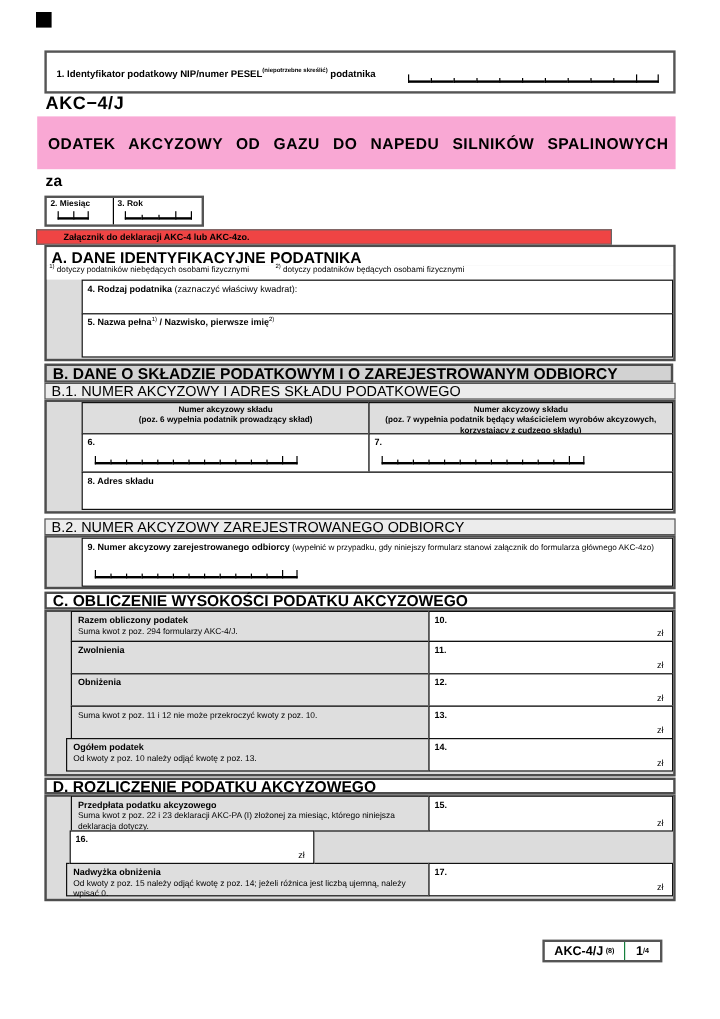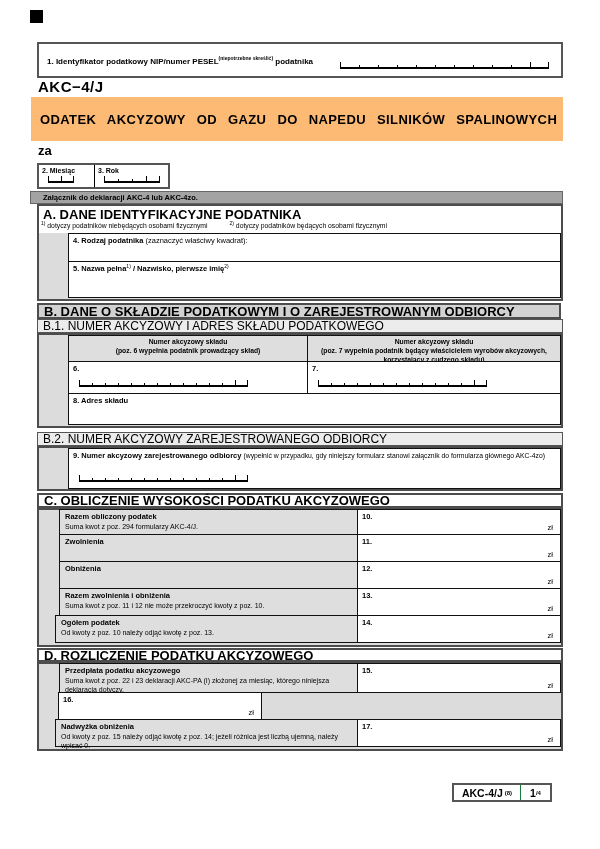--- a/index.html
+++ b/index.html
@@ -35,22 +35,22 @@
 
   #za { left:38px; top:143px; font-size:13px; font-weight:bold; }
 
   #period-box { left:37px; top:163px; width:133px; height:26px; border:2px solid #555; background:#fff; display:flex; }
   .pcell { position:relative; height:100%; }
   .pcell .plab { font-size:7px; font-weight:bold; padding:2px 0 0 3px; display:block; }
   #pcell-month { width:56px; border-right:1px solid #000; }
   #pcell-year { flex:1; }
   .pcomb { position:absolute; bottom:4px; left:9px; }
 
-  #attachment-bar { left:30px; top:191px; width:533px; height:13px; background:#a3a3a3; border:1px solid #666;
-    display:flex; align-items:center; padding-left:12px; font-size:7.5px; font-weight:bold; }
+  #attachment-bar { left:30px; top:191px; width:480px; height:13px; background:#ef4444; border:1px solid #666;
+    display:flex; align-items:center; padding-left:22px; font-size:7.5px; font-weight:bold; }
 
   
   .outer { border:2px solid #4d4d4d; background:#dcdcdc; }
   .bar { border:2px solid #4d4d4d; display:flex; align-items:center; padding-left:5px; }
   .bar.big { font-size:13px; font-weight:bold; }
   .bar.sub { font-size:12px; font-weight:normal; border-width:1px; border-color:#555; }
   .whitebox { background:#fff; border:1px solid #111; position:relative; }
   .flab { font-size:7.5px; }
   .flab b { font-weight:bold; }
 
@@ -129,21 +129,21 @@
       <i></i>
       <i></i>
       <i></i>
       <i></i>
       <i></i>
     </div>
 </div>
 
 <div id="form-code" class="abs">AKC−4/J</div>
 
-<div id="title-band" class="abs" style="background:#fdba74;">
+<div id="title-band" class="abs" style="background:#f9a8d4;">
   <span>ODATEK AKCYZOWY OD GAZU DO NAPEDU SILNIKÓW SPALINOWYCH</span>
 </div>
 
 <div id="za" class="abs">za</div>
 
 <div id="period-box" class="abs">
   <div class="pcell" id="pcell-month">
     <span class="plab">2. Miesiąc</span>
     <div class="pcomb comb c13">
         <i></i>
@@ -275,21 +275,20 @@
         <div class="rtitle">Obniżenia</div>
         <div class="rsub"></div>
       </div>
     <div class="rvalue">
         <span class="rnum">12.</span>
         <span class="rzl">zł</span>
       </div>
   </div>
   <div class="crow ml-deep" style="height:28px;">
     <div class="rlabel">
-        <div class="rtitle">Razem zwolnienia i obniżenia</div>
         <div class="rsub">Suma kwot z poz. 11 i 12 nie może przekroczyć kwoty z poz. 10.</div>
       </div>
     <div class="rvalue">
         <span class="rnum">13.</span>
         <span class="rzl">zł</span>
       </div>
   </div>
   <div class="crow ml-shallow" style="height:28px;">
     <div class="rlabel">
         <div class="rtitle">Ogółem podatek</div>

